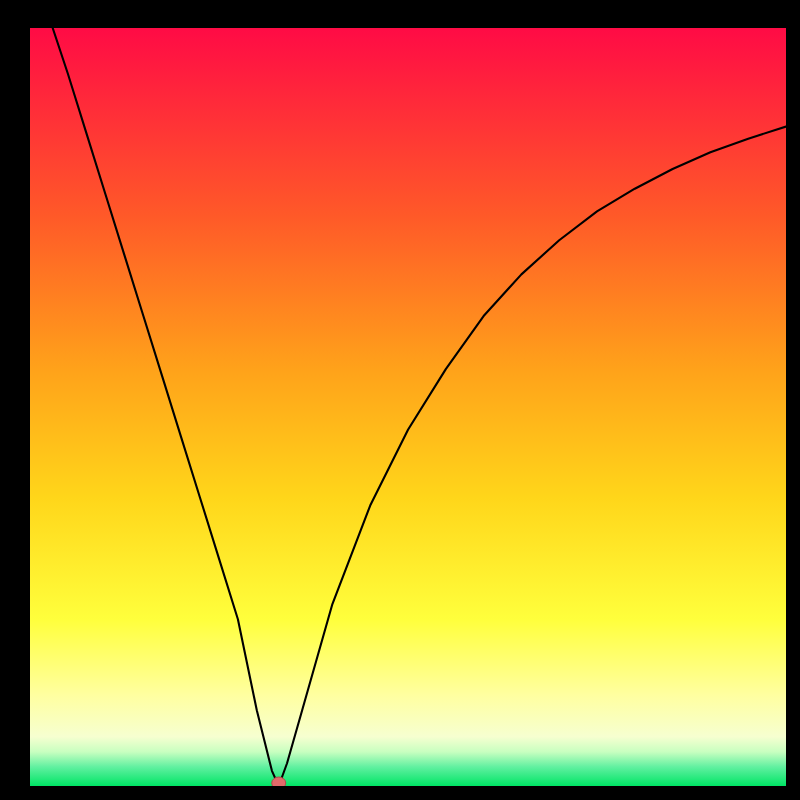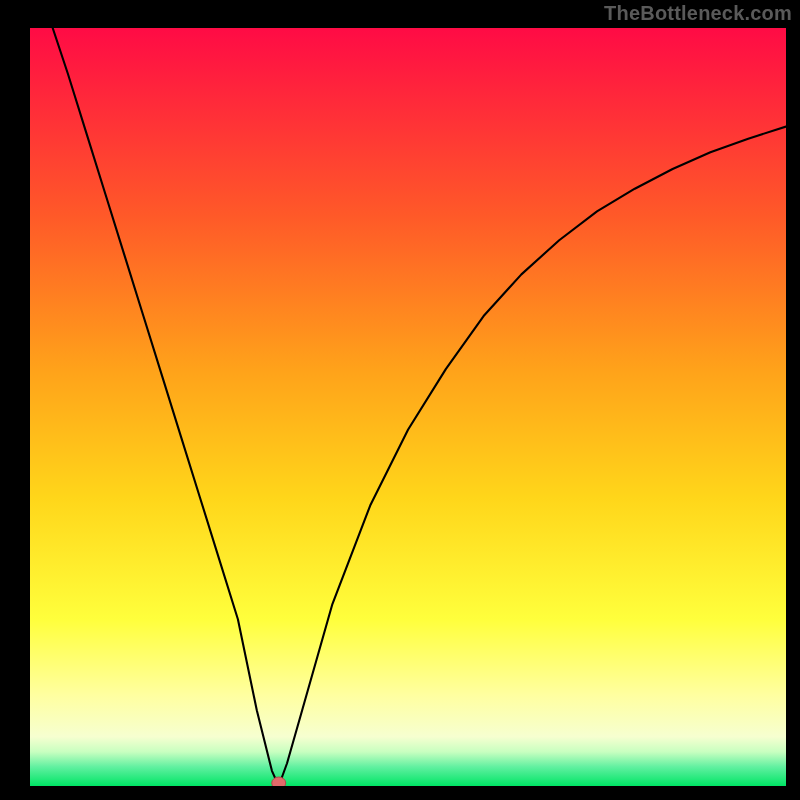--- a/index.html
+++ b/index.html
@@ -53,14 +53,13 @@
             <stop offset="0.975" stop-color="#60f0a0"></stop>
             <stop offset="1" stop-color="#00e565"></stop>
           </linearGradient>
         </defs>
         <rect x="0" y="0" width="756" height="758" fill="url(#bg-grad)"></rect>
         <path d="M22.68 0.00 L37.80 45.48 L56.70 106.12 L75.60 166.76 L94.50 227.40 L113.40 288.04 L132.30 348.68 L151.20 409.32 L170.10 469.96 L189.00 530.60 L207.90 591.24 L226.80 682.20 L234.36 712.52 L241.92 742.84 L248.72 758.00 L257.04 735.26 L272.16 682.20 L302.40 576.08 L340.20 477.54 L378.00 401.74 L415.80 341.10 L453.60 288.04 L491.40 246.35 L529.20 212.24 L567.00 183.44 L604.80 160.70 L642.60 140.99 L680.40 124.31 L718.20 110.67 L756.00 98.54" fill="none" stroke="#000000" stroke-width="2.1" stroke-linecap="round" stroke-linejoin="round"></path>
         <ellipse cx="248.72399999999996" cy="755" rx="7" ry="6" fill="#e06a6a" stroke="#b24a4a" stroke-width="1"></ellipse>
       </svg>
   </div>
 
-  <div class="watermark">TheBottleneck.com</div>
 </div>
 
 </body></html>

